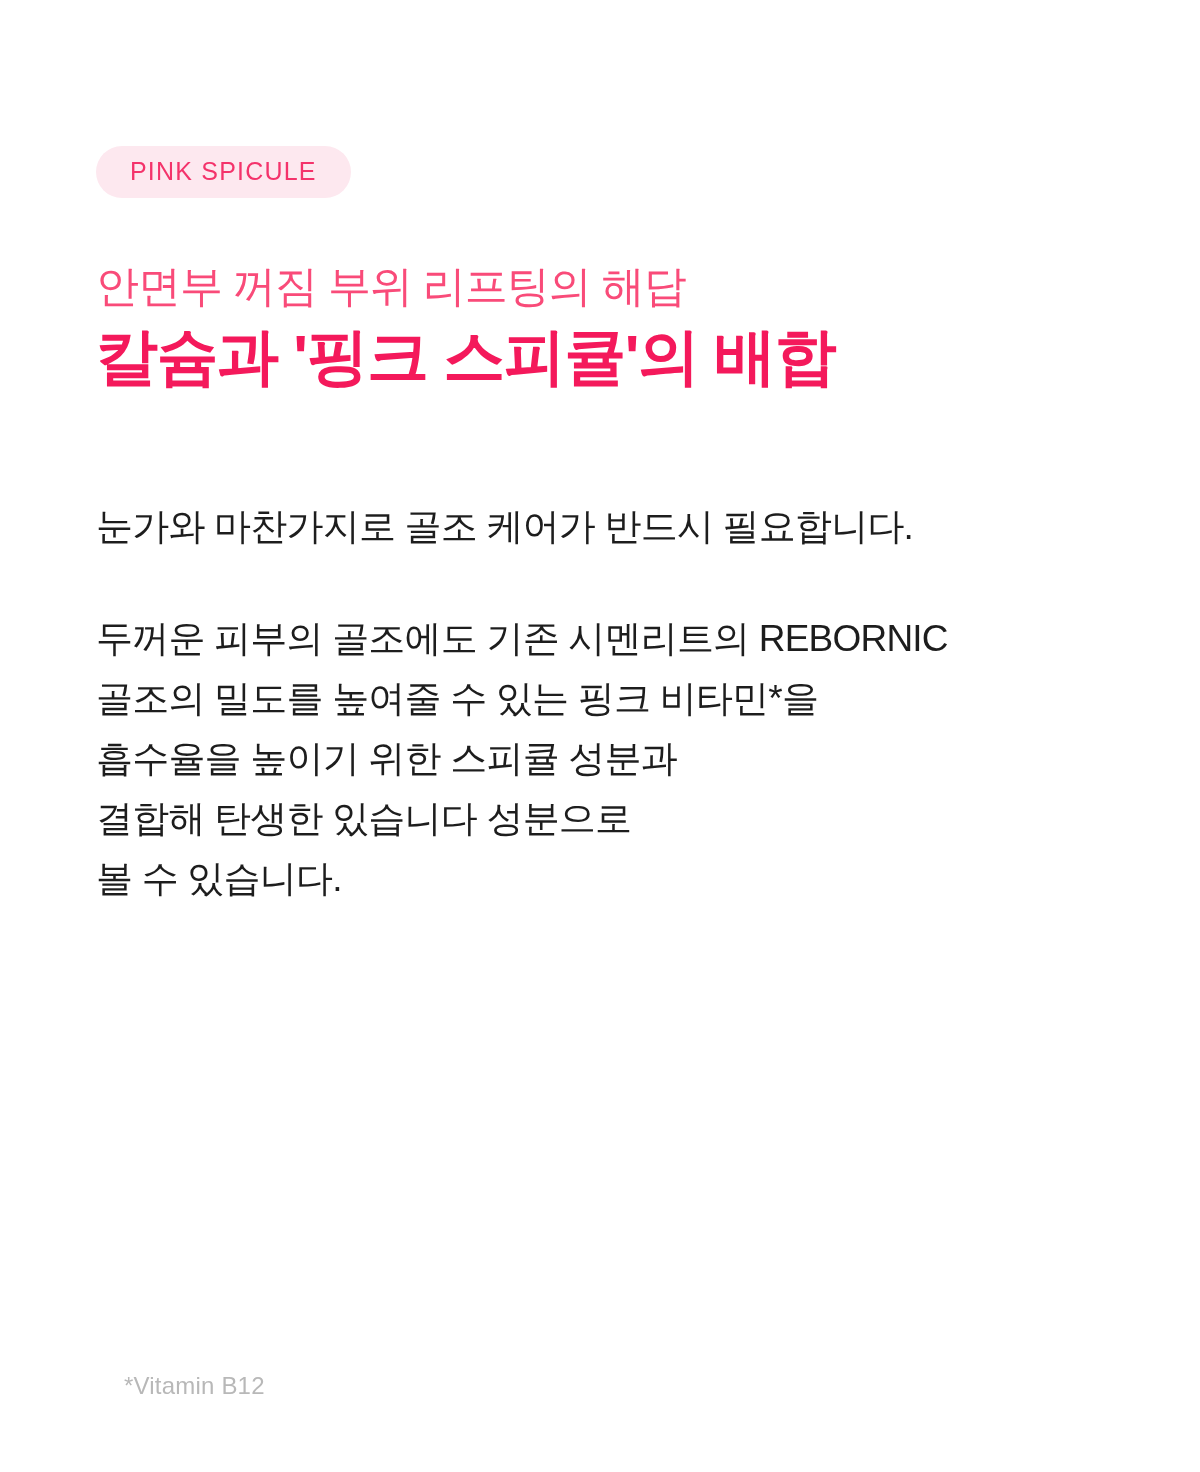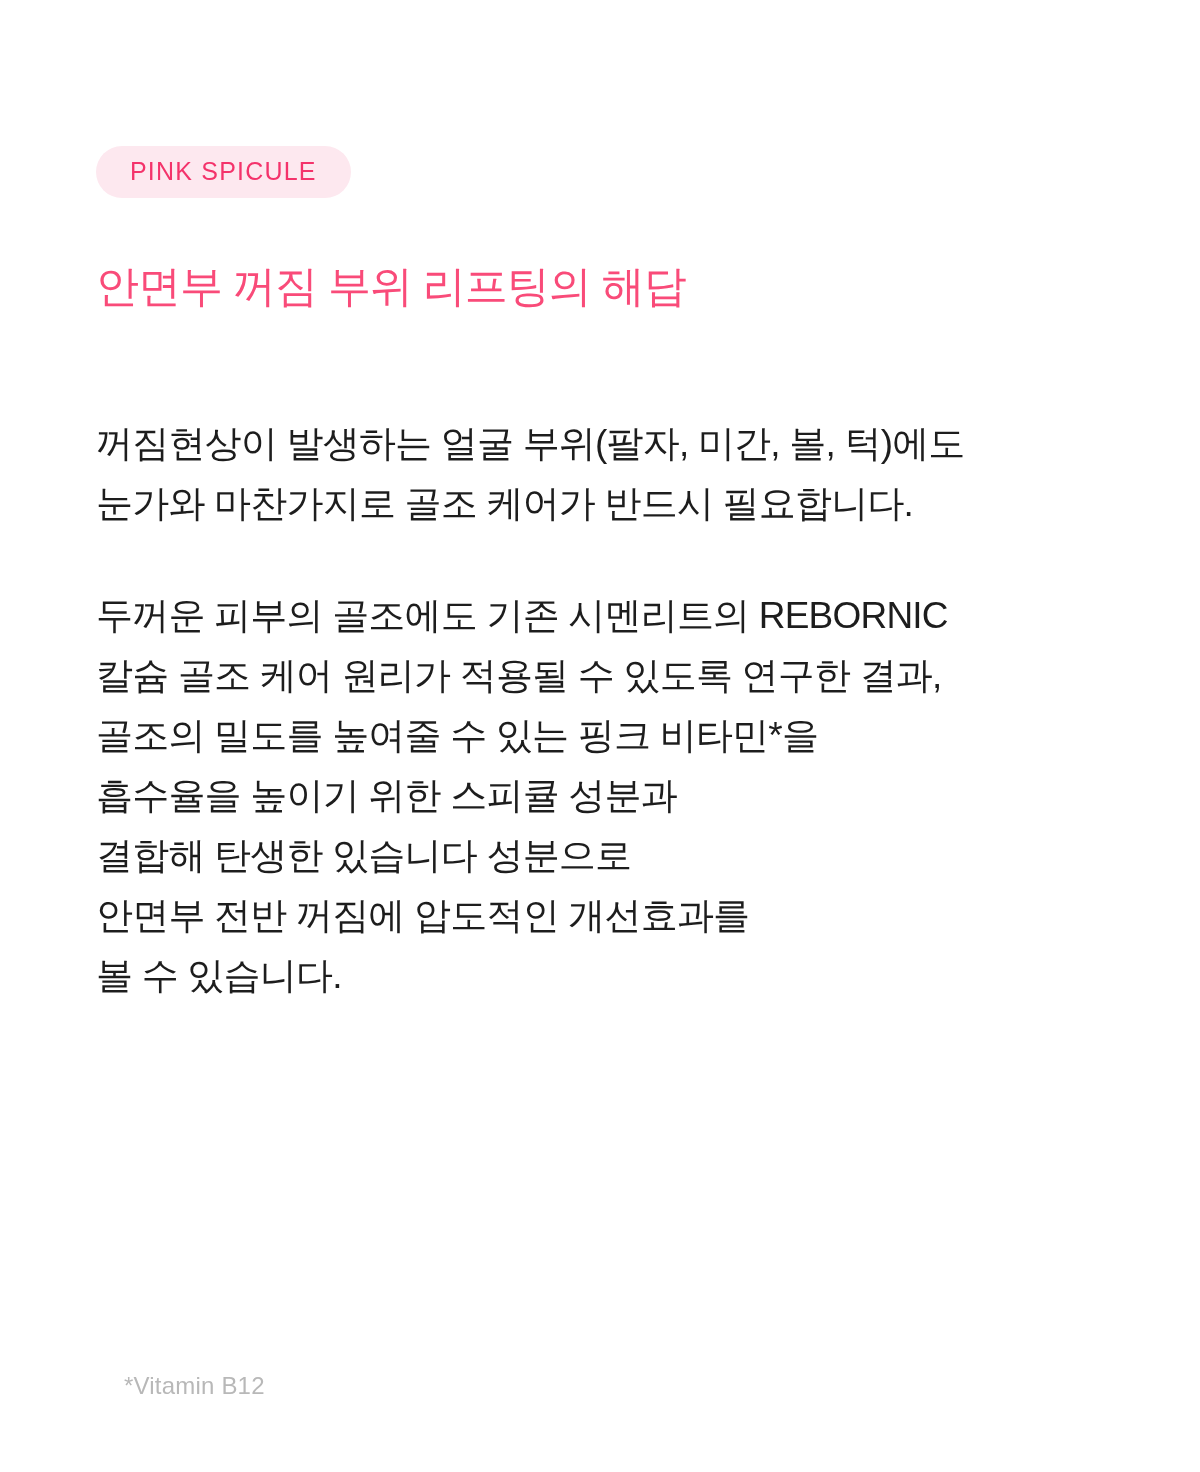--- a/index.html
+++ b/index.html
@@ -92,36 +92,34 @@
 </style>
 </head>
 <body>
 
 <div class="page">
 
   <div class="badge">PINK SPICULE</div>
 
   <div class="headline-block">
     <h1 class="headline-1">안면부 꺼짐 부위 리프팅의 해답</h1>
+    <h2 class="headline-2">칼슘과 '핑크 스피큘'의 배합</h2>
   </div>
 
   <div class="body-block">
 
     <p class="paragraph">
-      <span class="line">꺼짐현상이 발생하는 얼굴 부위(팔자, 미간, 볼, 턱)에도</span>
       <span class="line">눈가와 마찬가지로 골조 케어가 반드시 필요합니다.</span>
     </p>
 
     <p class="paragraph">
       <span class="line">두꺼운 피부의 골조에도 기존 시멘리트의 REBORNIC</span>
-      <span class="line">칼슘 골조 케어 원리가 적용될 수 있도록 연구한 결과,</span>
       <span class="line">골조의 밀도를 높여줄 수 있는 핑크 비타민*을</span>
       <span class="line">흡수율을 높이기 위한 스피큘 성분과</span>
       <span class="line">결합해 탄생한 있습니다 성분으로</span>
-      <span class="line">안면부 전반 꺼짐에 압도적인 개선효과를</span>
       <span class="line">볼 수 있습니다.</span>
     </p>
 
   </div>
 
   <div class="footnote">*Vitamin B12</div>
 
 </div>
 
 </body></html>

